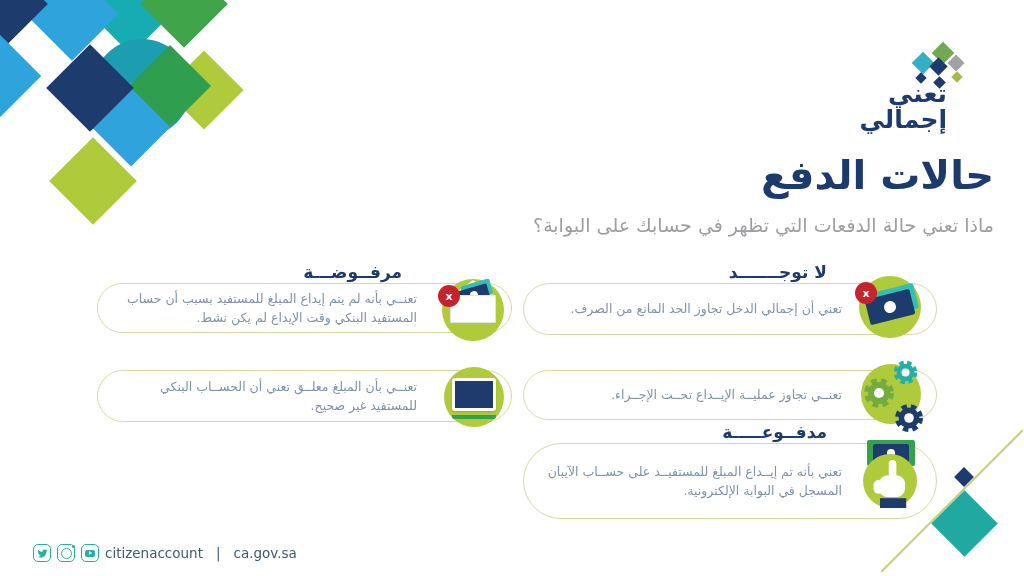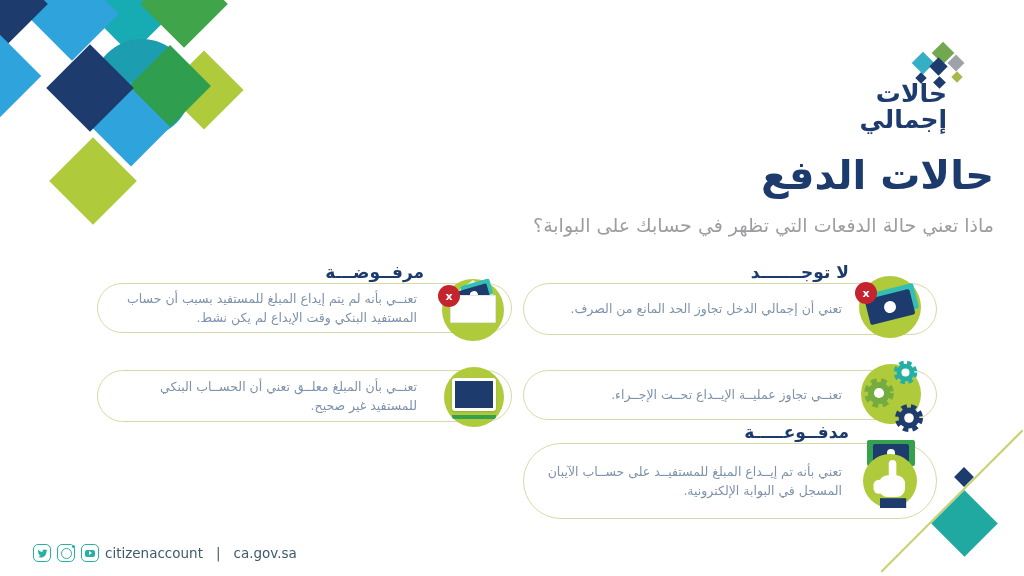--- a/index.html
+++ b/index.html
@@ -18,21 +18,21 @@
              font-weight:bold;font-size:25px;line-height:26px;}
 
   
   .page-title{position:absolute;top:150px;right:30px;font-size:40px;font-weight:bold;
               color:#1C3A6B;line-height:50px;text-align:right;}
   .page-subtitle{position:absolute;top:214px;right:30px;font-size:19px;color:#9B9DA0;}
 
   
   .card{position:absolute;}
   .pill{position:absolute;inset:0;border:1.5px solid #D9D9A8;border-radius:40px;background:#fff;}
-  .card-title{position:absolute;top:-21px;right:88px;font-size:17px;font-weight:bold;
+  .card-title{position:absolute;top:-21px;right:110px;font-size:17px;font-weight:bold;
               color:#1C3A6B;white-space:nowrap;line-height:21px;}
   .card-body{position:absolute;top:0;bottom:0;right:95px;left:20px;display:flex;align-items:center;}
   .card-body p{margin:0;width:100%;text-align:right;font-size:12.5px;line-height:1.55;color:#7E92AB;}
   .icon-circle{position:absolute;border-radius:50%;background:#AFCA3B;}
 
   .badge-x{position:absolute;width:22px;height:22px;border-radius:50%;background:#C4242E;
            color:#fff;font-size:11px;font-weight:bold;display:flex;align-items:center;
            justify-content:center;z-index:5;}
 
   
@@ -100,21 +100,21 @@
     <div class="logo-mark">
       <div class="sq" style="left:22px;top:0;width:16px;height:16px;background:#71A850;"></div>
       <div class="sq" style="left:2px;top:10px;width:16px;height:16px;background:#35AFC6;"></div>
       <div class="sq" style="left:37px;top:12px;width:12px;height:12px;background:#9EA3A8;"></div>
       <div class="sq" style="left:19px;top:15px;width:13px;height:13px;background:#1E3B6E;"></div>
       <div class="sq" style="left:4px;top:29px;width:8px;height:8px;background:#1E3B6E;"></div>
       <div class="sq" style="left:40px;top:28px;width:8px;height:8px;background:#A8B84B;"></div>
       <div class="sq" style="left:22px;top:33px;width:9px;height:9px;background:#1E3B6E;"></div>
     </div>
     <div class="logo-text">
-      <div>حالات</div>
+      <div>تعني</div>
       <div>إجمالي</div>
     </div>
   </div>
 
   <div class="page-title">حالات الدفع</div>
   <div class="page-subtitle">ماذا تعني حالة الدفعات التي تظهر في حسابك على البوابة؟</div>
 
   <div class="card" style="left:523px;top:283px;width:414px;height:52px;">
     <div class="pill"></div>
     <div class="card-title">لا توجـــــــد</div>

